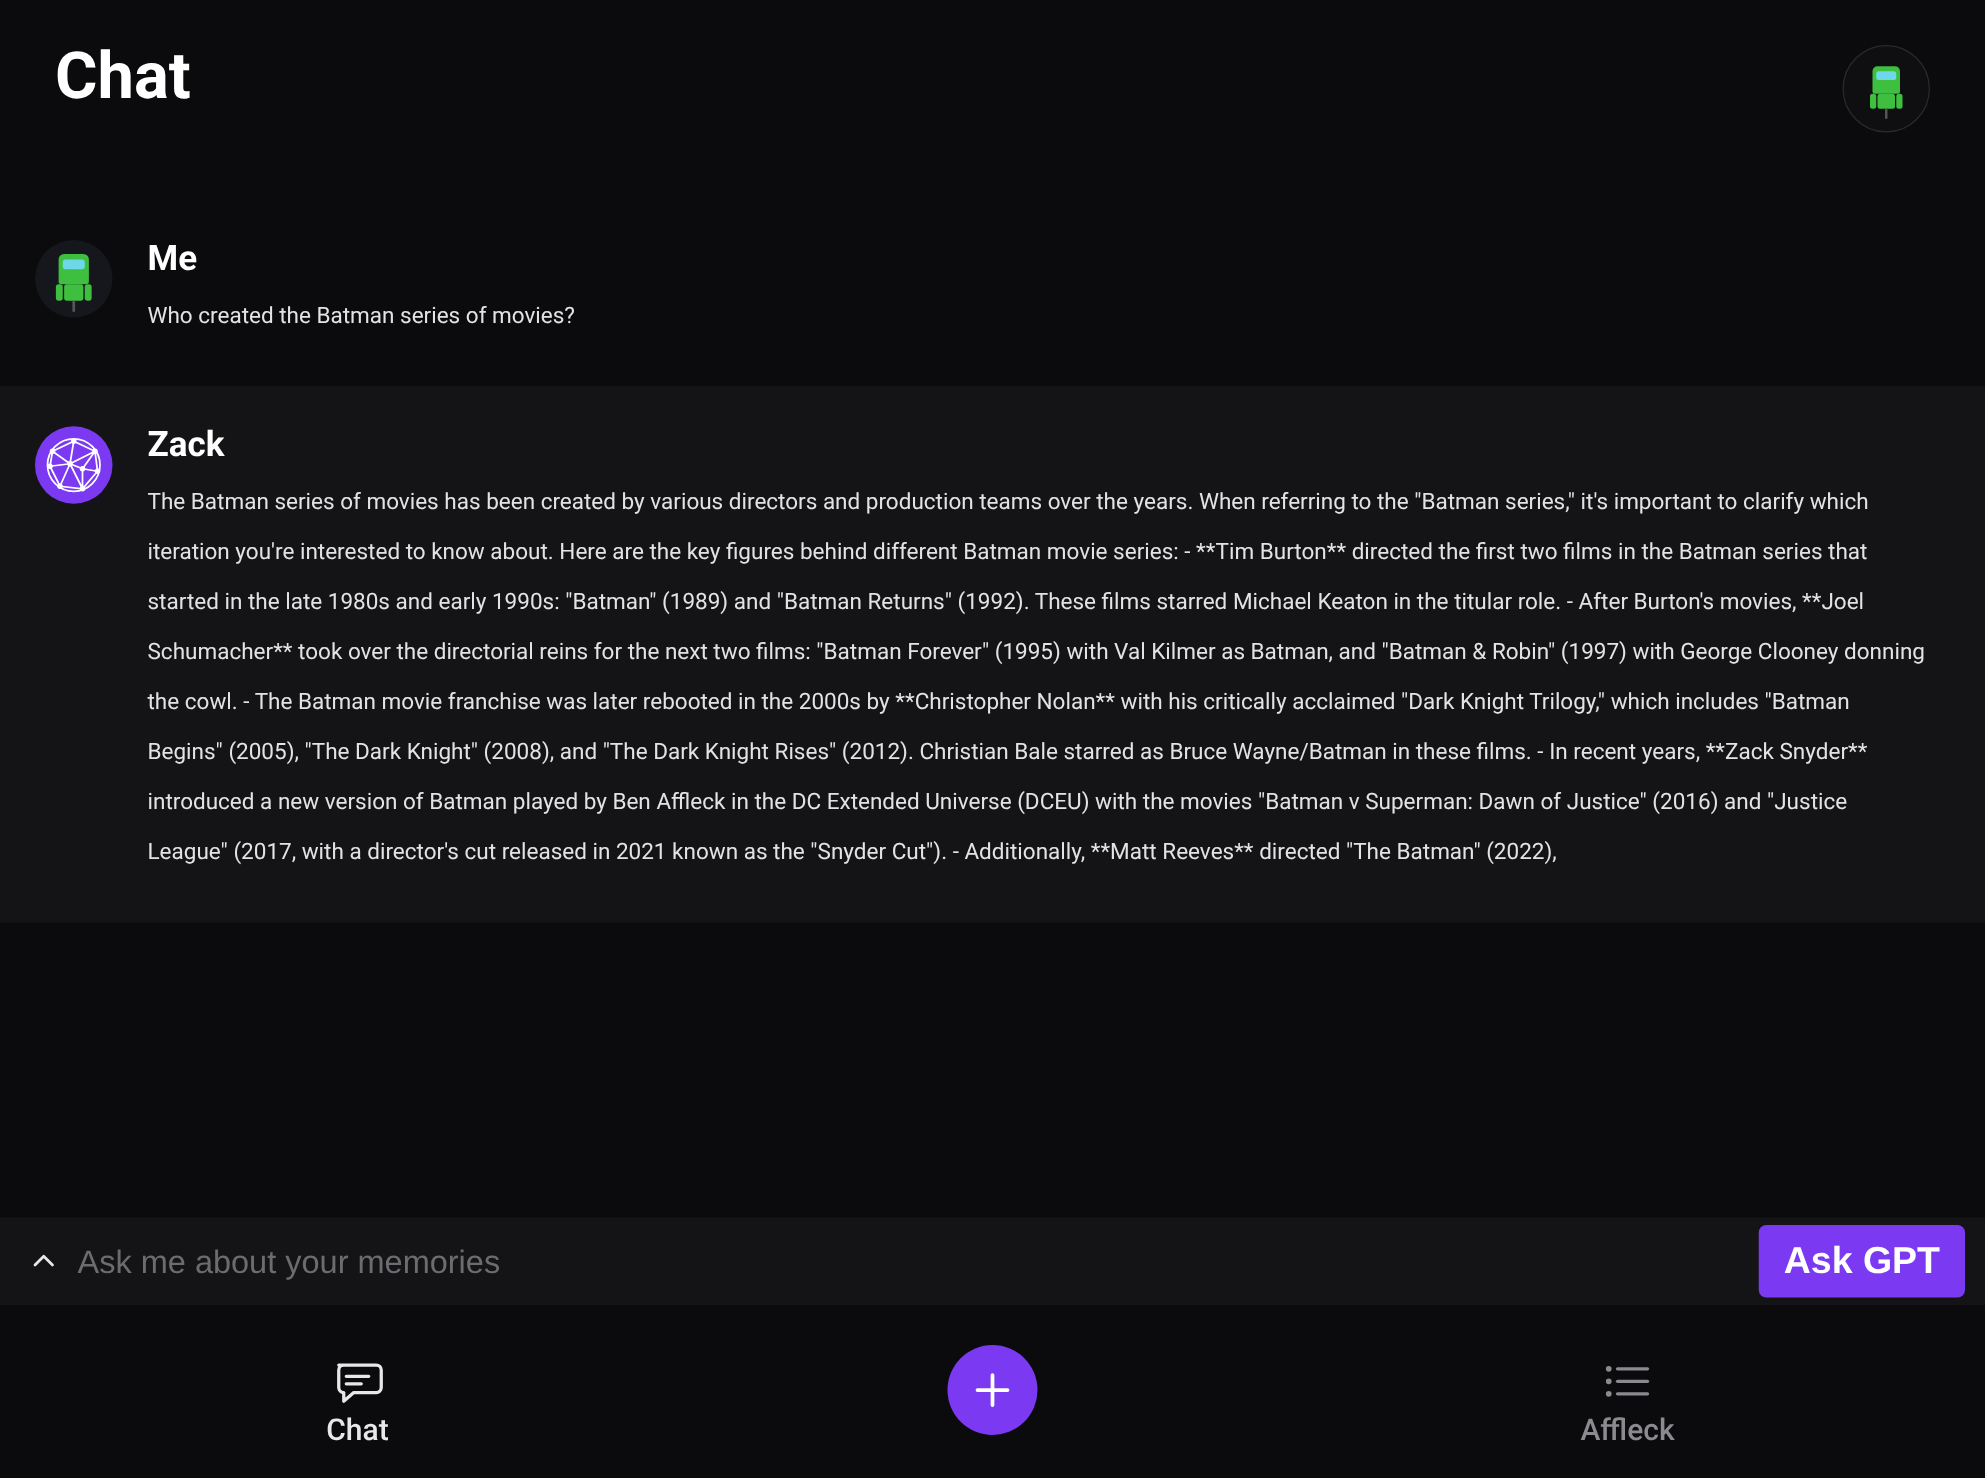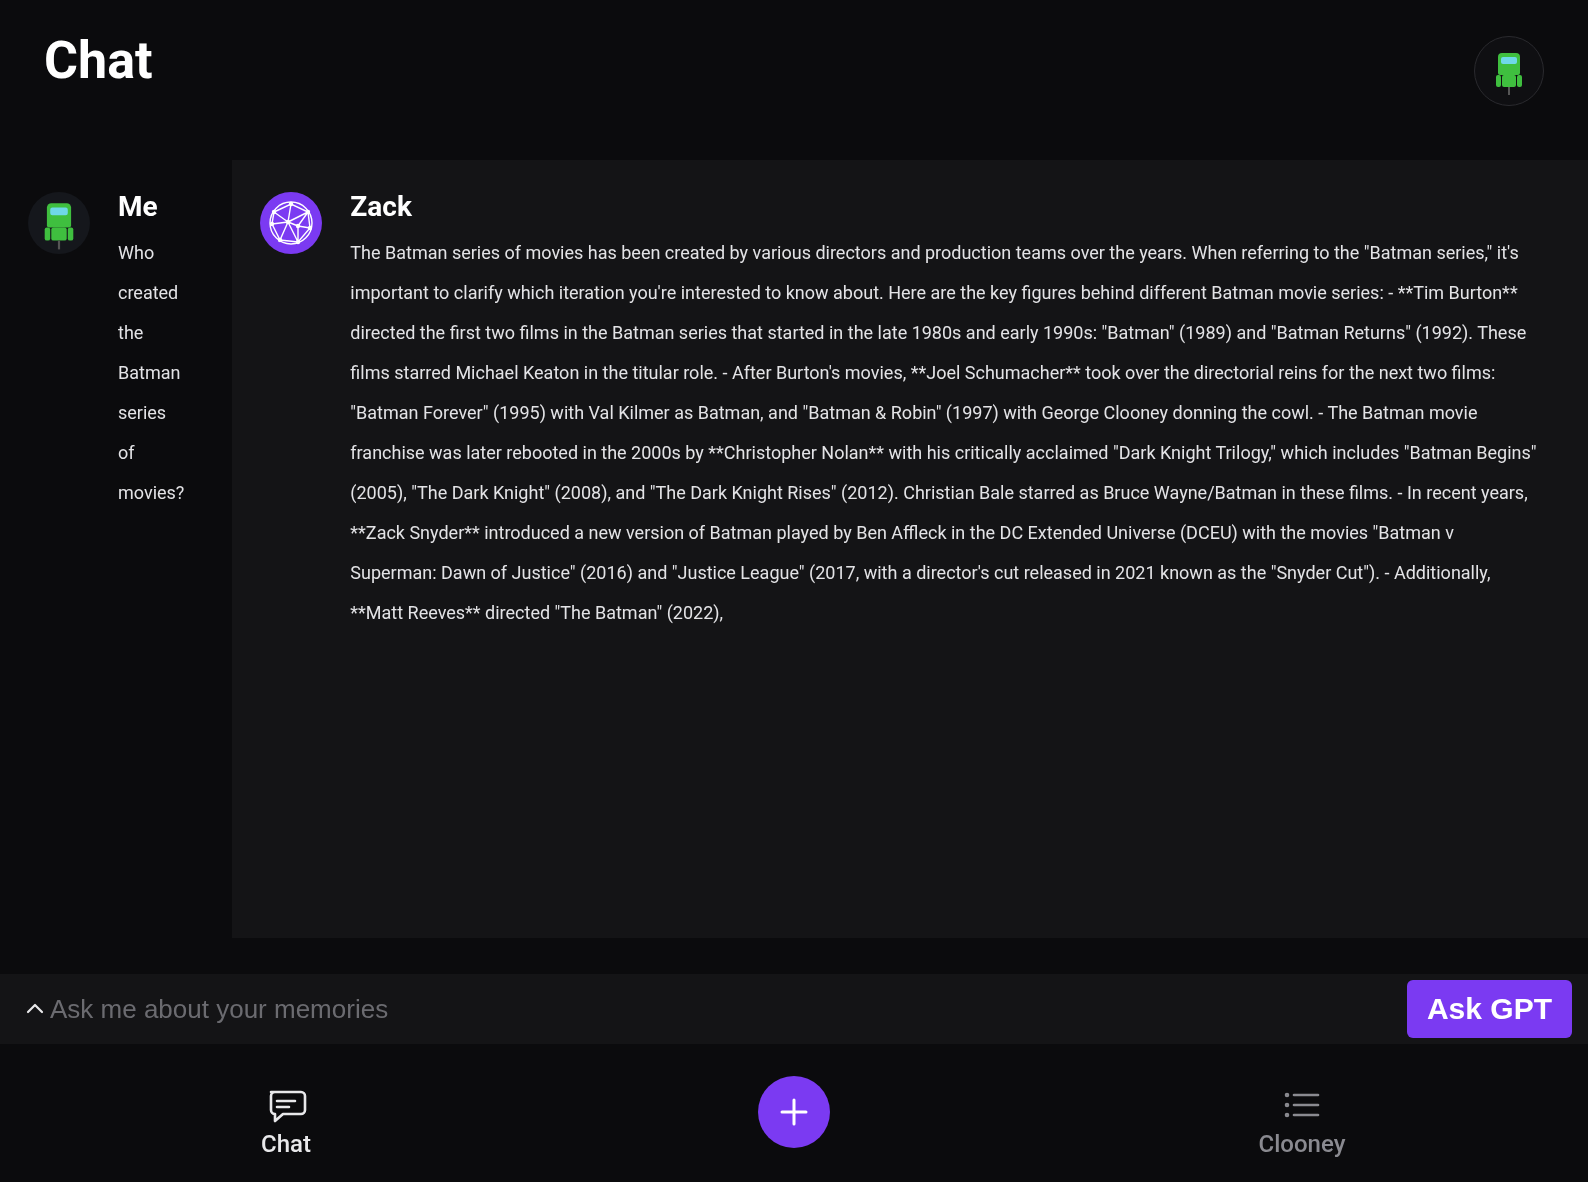--- a/index.html
+++ b/index.html
@@ -35,20 +35,21 @@
   }
   .robot .body { position:absolute; left:4px; top:4px; width:22px; height:22px; background:#3fbf3f; border-radius:4px 4px 2px 2px; }
   .robot .visor { position:absolute; left:7px; top:8px; width:16px; height:7px; background:#6fd8e8; border-radius:2px; }
   .robot .torso { position:absolute; left:8px; top:26px; width:14px; height:12px; background:#3fbf3f; border-radius:2px; }
   .robot .arm-l { position:absolute; left:2px; top:26px; width:5px; height:12px; background:#3fbf3f; border-radius:2px; }
   .robot .arm-r { position:absolute; right:2px; top:26px; width:5px; height:12px; background:#3fbf3f; border-radius:2px; }
   .robot .stick { position:absolute; left:14px; top:38px; width:2px; height:8px; background:#555; }
 
   .messages {
     display: flex;
+    flex-direction: column;
     position: absolute;
     top: 160px; left:0; right:0; bottom: 244px;
     overflow: hidden;
   }
   .msg {
     display: flex;
     padding: 30px 28px 36px 28px;
     gap: 28px;
   }
   .msg.assistant { background: #141416; }
@@ -71,21 +72,21 @@
   }
 
   .input-bar {
     position: absolute;
     left:0; right:0; bottom: 138px;
     height: 70px;
     background: #141416;
     display: flex;
     align-items: center;
     padding: 0 16px 0 20px;
-    gap: 0;
+    gap: 12px;
   }
   .expand-toggle {
     width: 30px; height: 30px;
     display:flex; align-items:center; justify-content:center;
     color: #e8e8ea;
   }
   .input-field {
     flex: 1;
     background: transparent;
     border: none;
@@ -229,15 +230,15 @@
           <g stroke="#8a8a90" stroke-width="2.6" stroke-linecap="round">
             <circle cx="6" cy="7" r="1" fill="#8a8a90"></circle>
             <path d="M13 7 h24"></path>
             <circle cx="6" cy="17" r="1" fill="#8a8a90"></circle>
             <path d="M13 17 h24"></path>
             <circle cx="6" cy="27" r="1" fill="#8a8a90"></circle>
             <path d="M13 27 h24"></path>
           </g>
         </svg>
     </div>
-    <div class="nav-label">Clooney</div>
+    <div class="nav-label">Affleck</div>
   </div>
 </div>
 
 </body></html>

